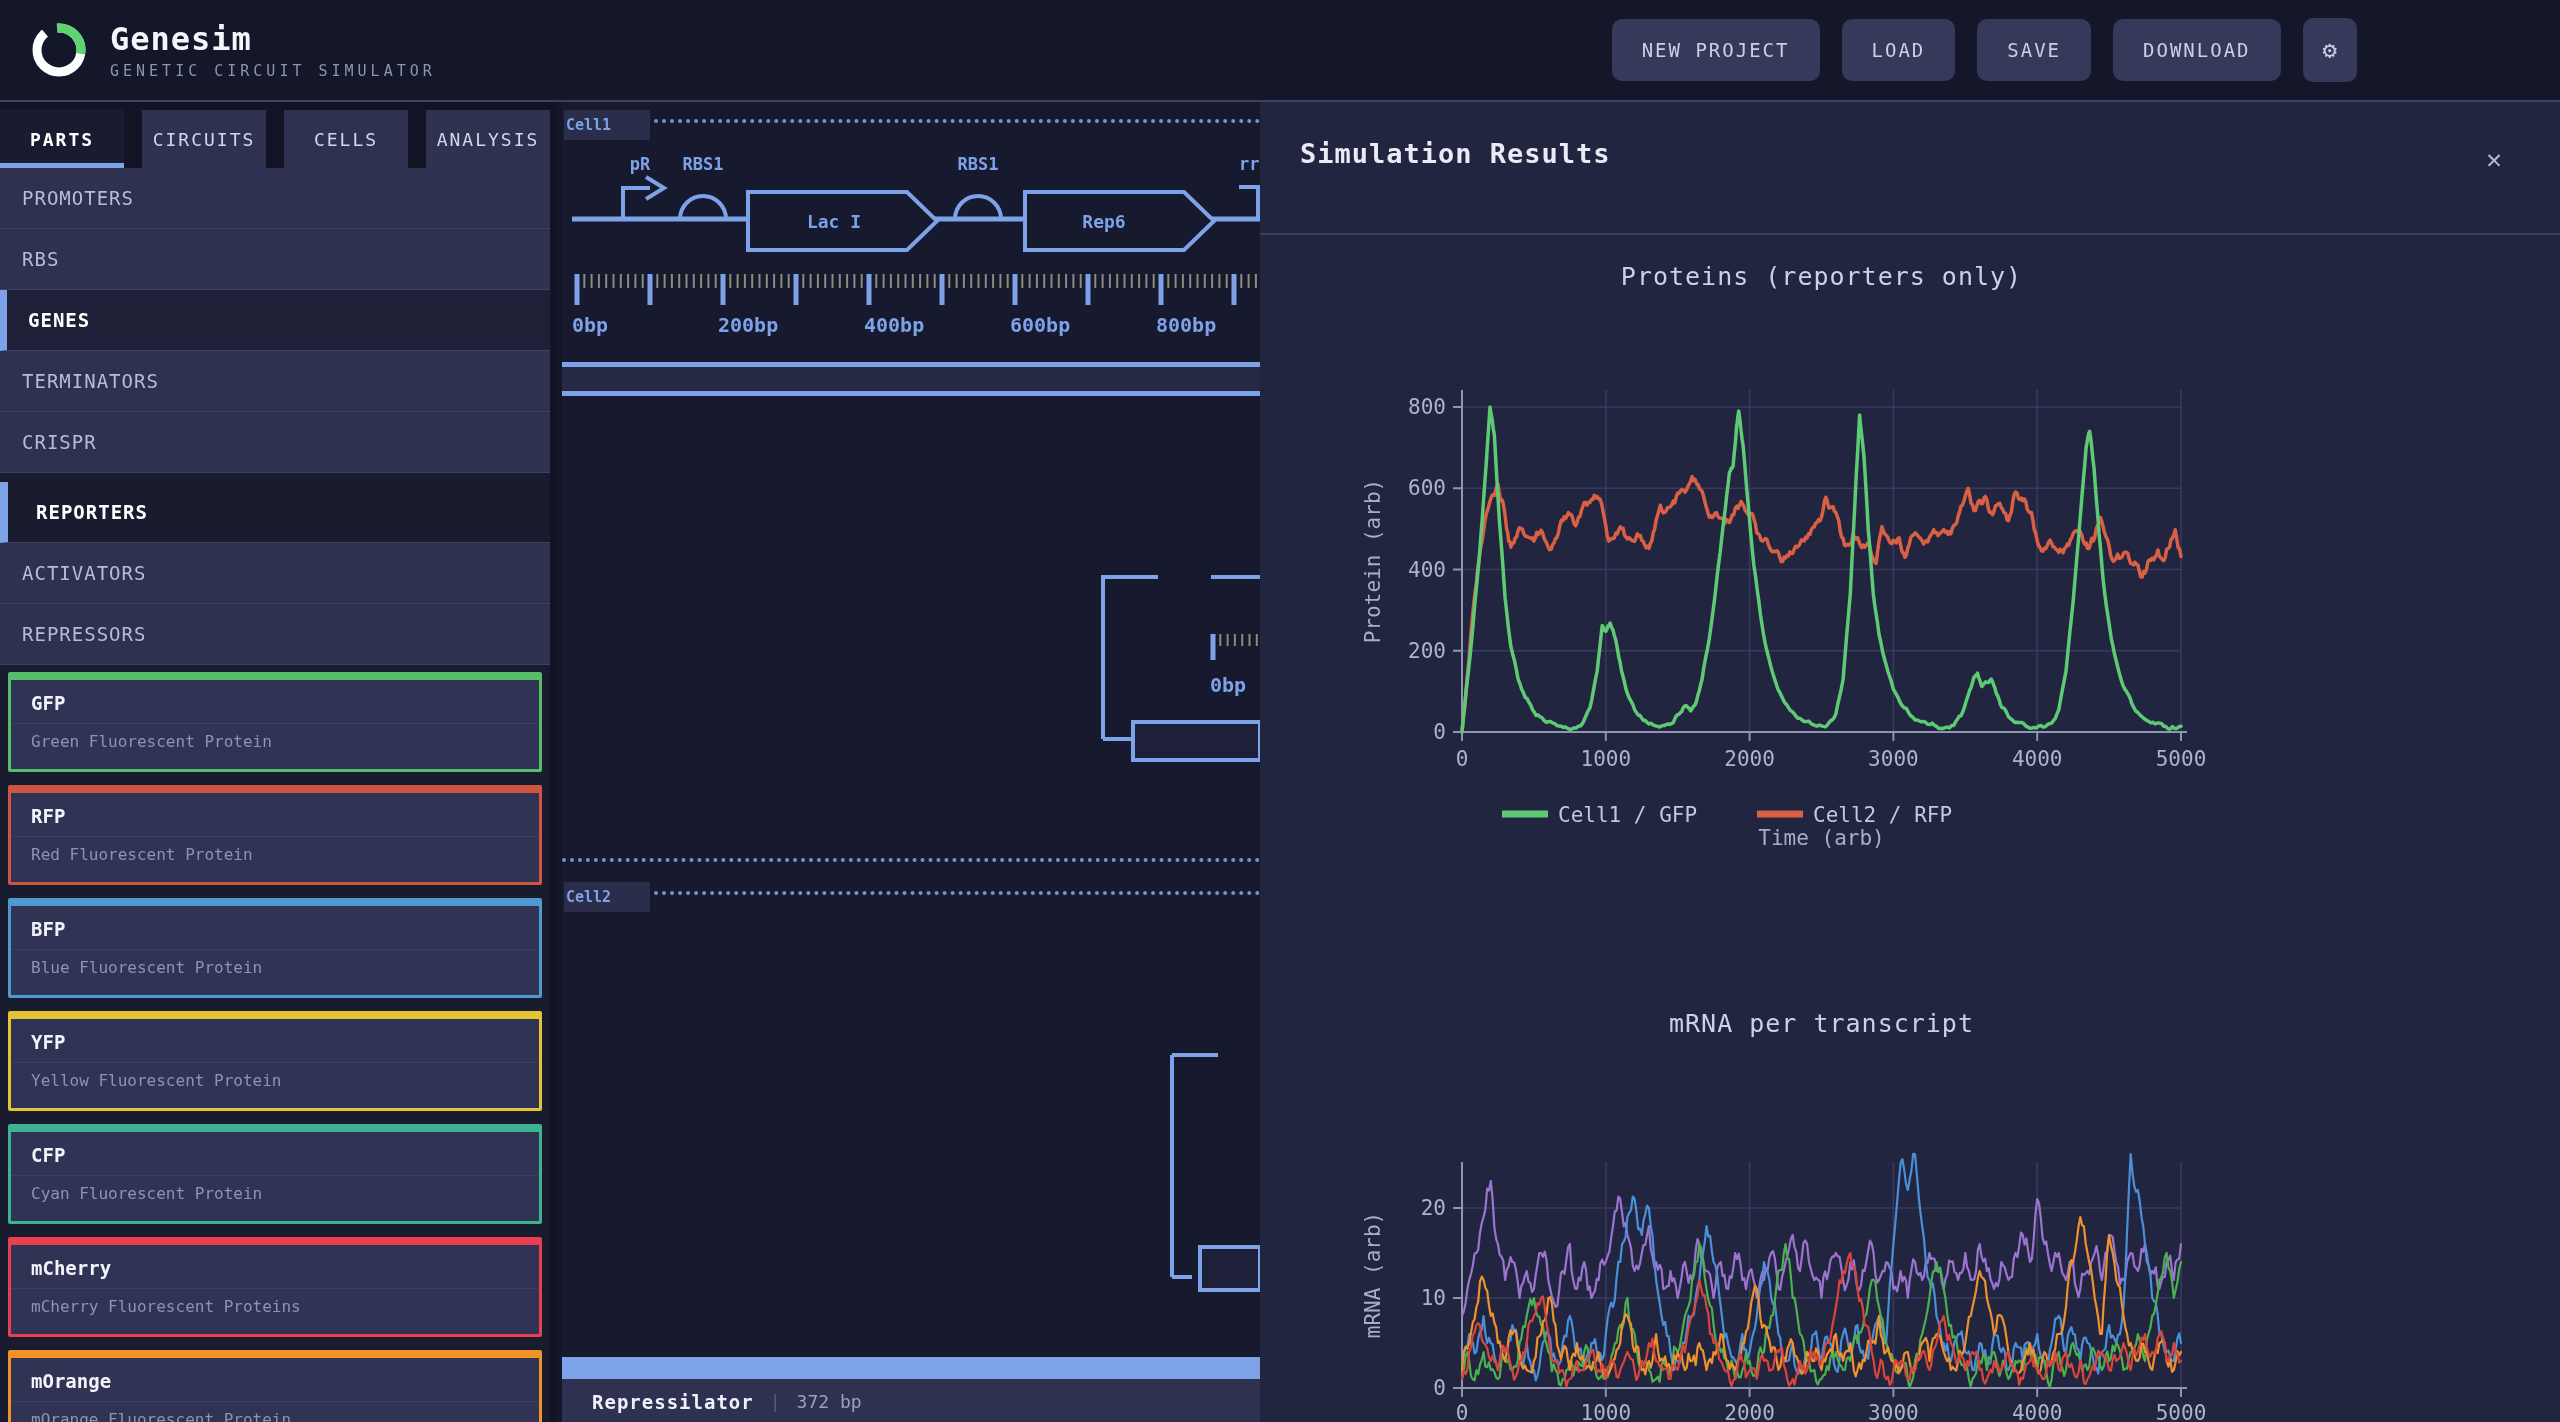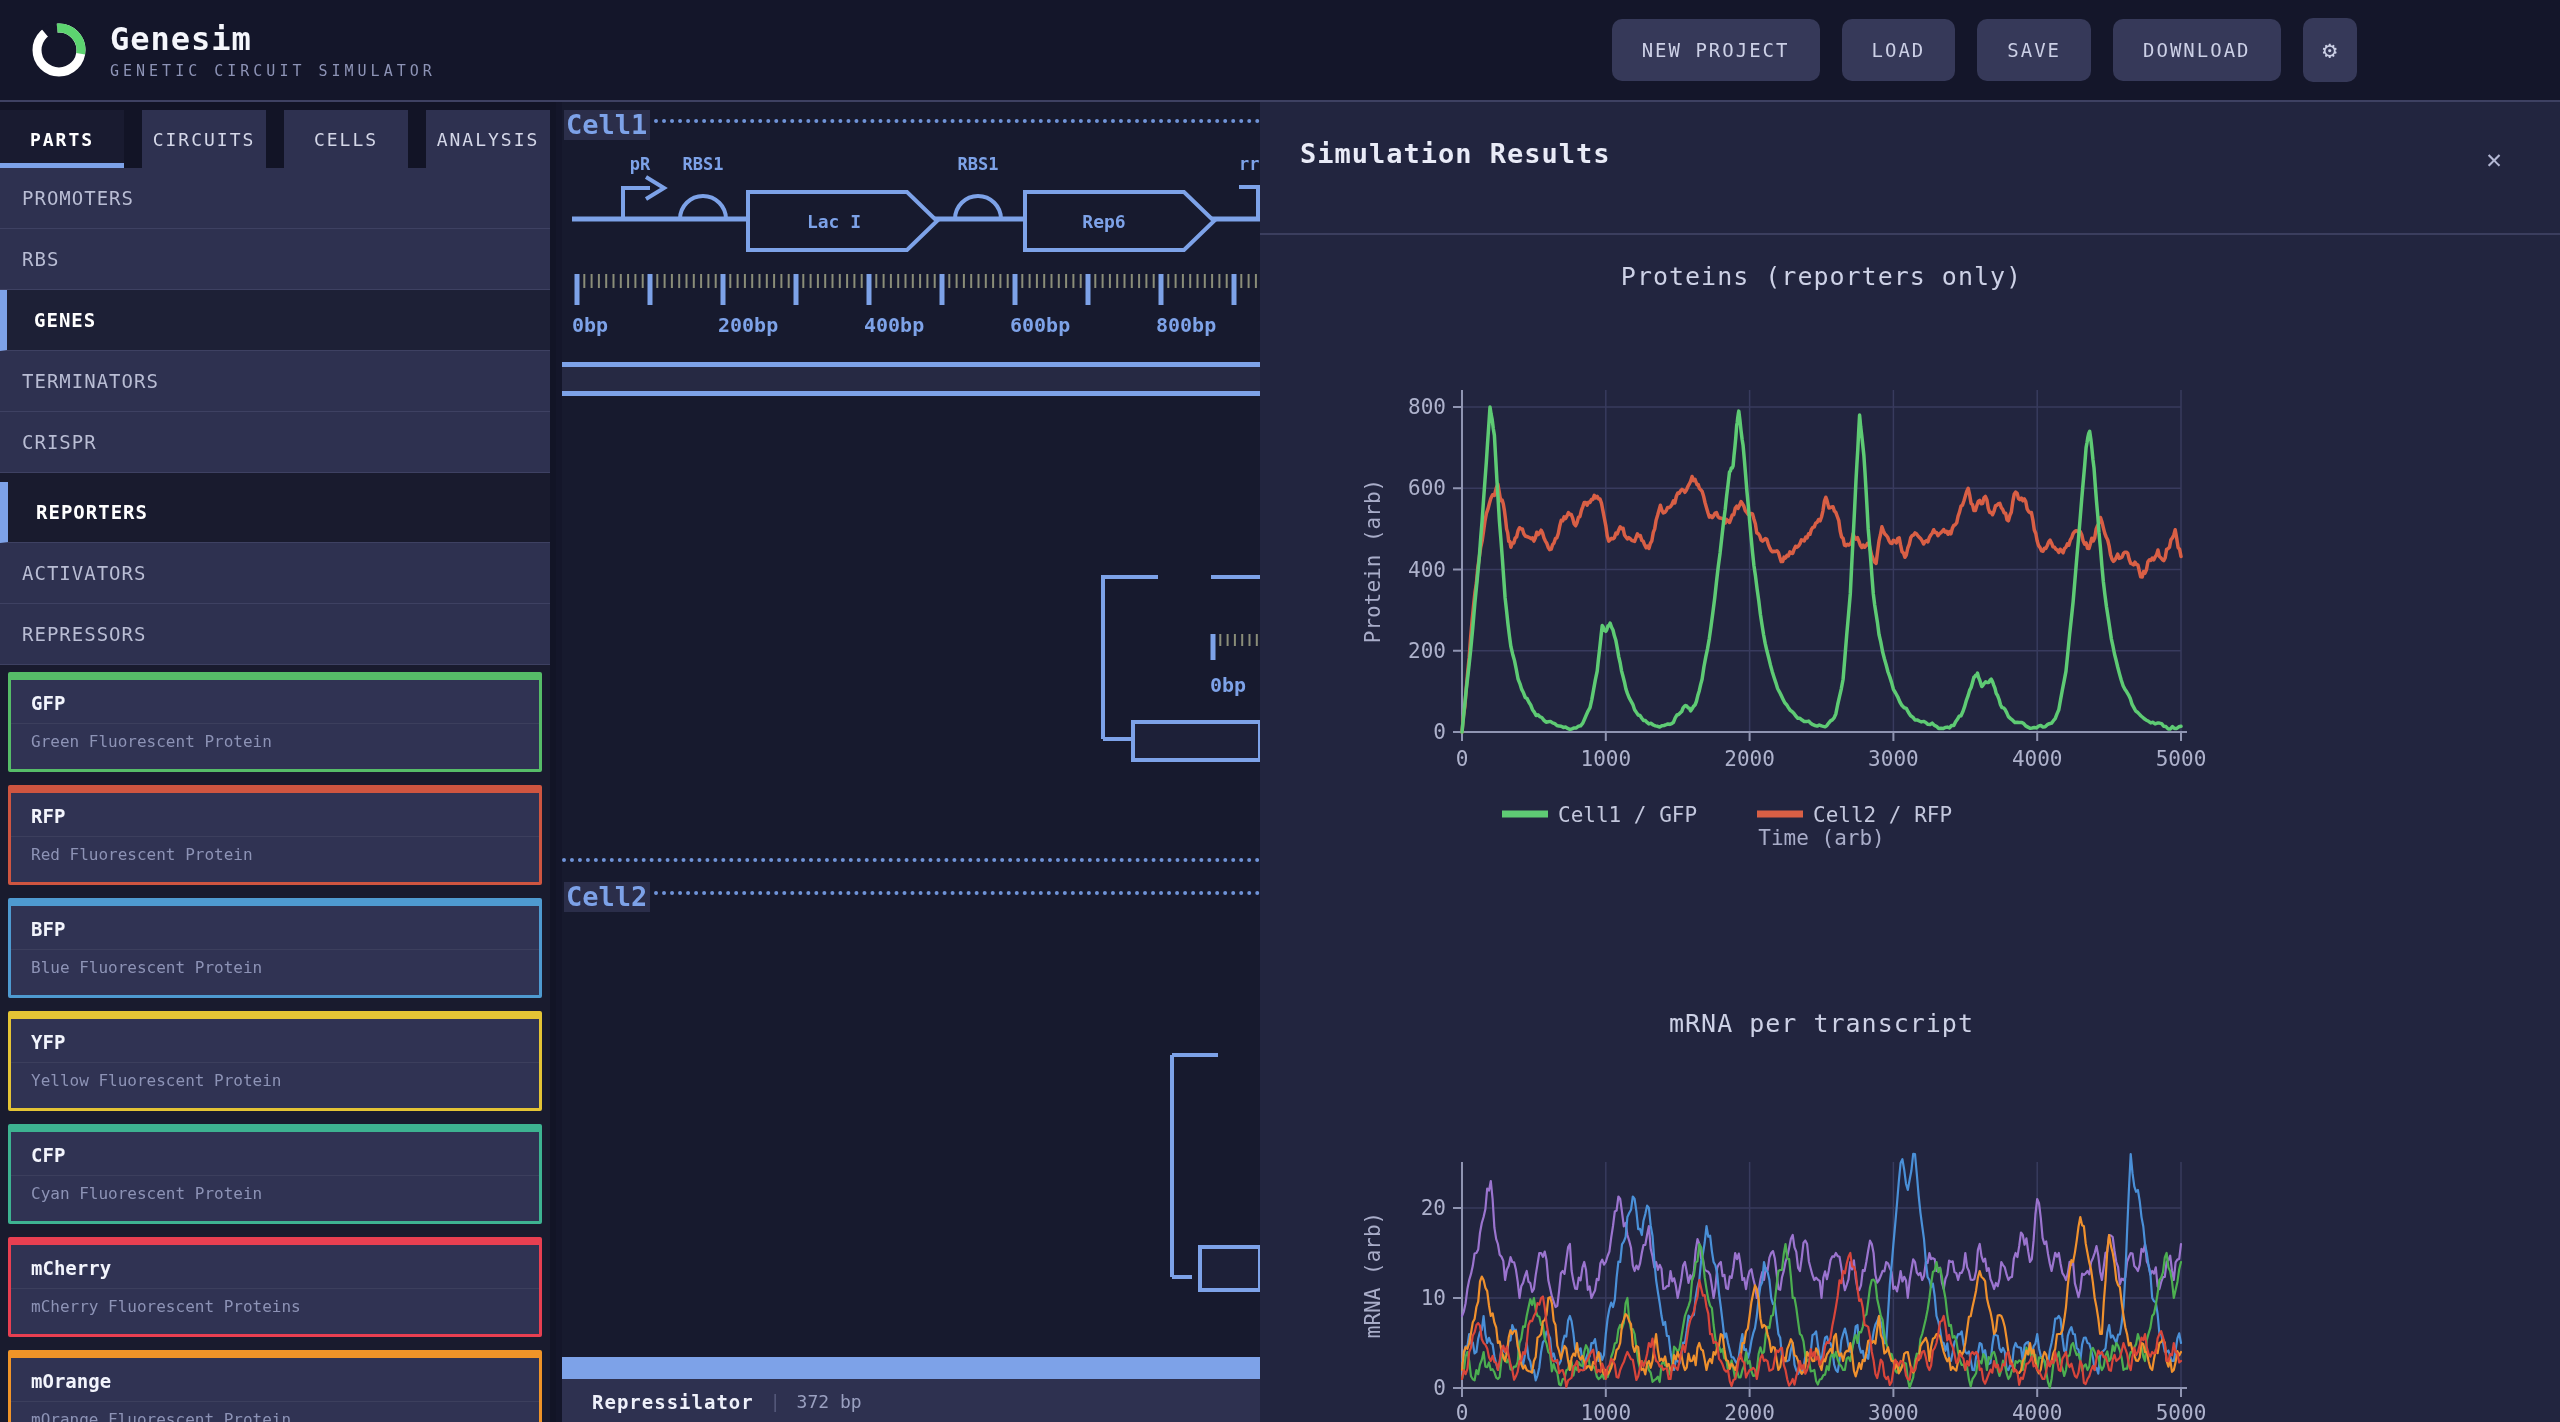--- a/index.html
+++ b/index.html
@@ -29,37 +29,37 @@
   .sb-tabs { display:flex; gap:18px; background:#121426; height:66px; padding-top:8px; }
   .sb-tab { flex:1; background:#2e3150; color:#d4d7e8; font-size:18px; letter-spacing:2px;
             display:flex; align-items:center; justify-content:center; cursor:pointer; }
   .sb-tab.active { background:#191b30; color:#ffffff; font-weight:bold;
                    box-shadow:inset 0 -5px 0 #7da2e8; }
   .sb-row { height:61px; background:#2e3150; border-bottom:1px solid #3e4162;
             display:flex; align-items:center; padding-left:22px;
             color:#b9bdd4; font-size:19px; letter-spacing:1px; cursor:pointer; }
   .sb-row:first-of-type { border-top:1px solid #3e4162; }
   .sb-row.active { background:#1d2036; color:#ffffff; font-weight:bold;
-                   border-left:7px solid #7da2e8; padding-left:27px; }
+                   border-left:7px solid #7da2e8; padding-left:21px; }
   .sb-gap { height:9px; }
   .sb-row.ghost { background:transparent; border-bottom:1px solid #3e4162; color:#ffffff;
                   font-weight:bold; border-left:8px solid #7da2e8; padding-left:28px; }
   .cards { padding:7px 8px 0 8px; }
   .card { height:100px; background:#303353; margin-bottom:13px; border-style:solid;
           border-width:8px 3px 3px 3px; border-radius:2px; cursor:pointer; }
   .card-name { color:#f2f4fc; font-size:19px; font-weight:bold; padding:12px 20px 9px 20px; }
   .card-desc { color:#8d93b6; font-size:16px; padding:8px 20px 0 20px;
                border-top:1px solid rgba(255,255,255,0.06); }
 
   
   .canvas { position:absolute; left:562px; top:0; width:698px; height:1322px;
             background:#171a2e; overflow:hidden; }
   .dotline { position:absolute; height:0; border-top:4px dotted #6f93d8; }
   .cell-label { position:absolute; left:2px; width:86px; height:30px; background:#2b2e4a;
-                color:#7da2e8; font-size:27px; font-weight:bold; line-height:30px; padding-left:2px; }
+                color:#7da2e8; font-size:15px; font-weight:bold; line-height:30px; padding-left:2px; }
   .band { position:absolute; left:0; top:260px; width:698px; height:34px; background:#262943;
           border-top:5px solid #7da2e8; border-bottom:5px solid #7da2e8; }
   .cfooter-bar { position:absolute; left:0; top:1255px; width:698px; height:22px; background:#7da2e8; }
   .cfooter { position:absolute; left:0; top:1277px; width:698px; height:45px; background:#2e3150;
              display:flex; align-items:center; padding-left:30px; gap:16px; }
   .cfooter .name { color:#eef0fa; font-size:19px; font-weight:bold; letter-spacing:1px; }
   .cfooter .sep { color:#565a7c; font-size:18px; }
   .cfooter .meta { color:#9aa0c0; font-size:18px; }
   svg text { font-family:"DejaVu Sans Mono", monospace; }
   .construct-label { fill:#7da2e8; font-size:17px; font-weight:bold; }

